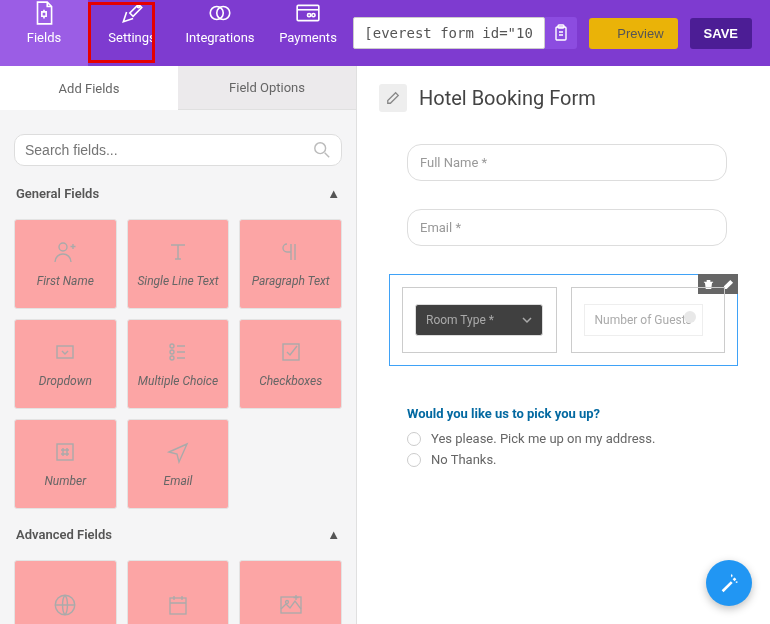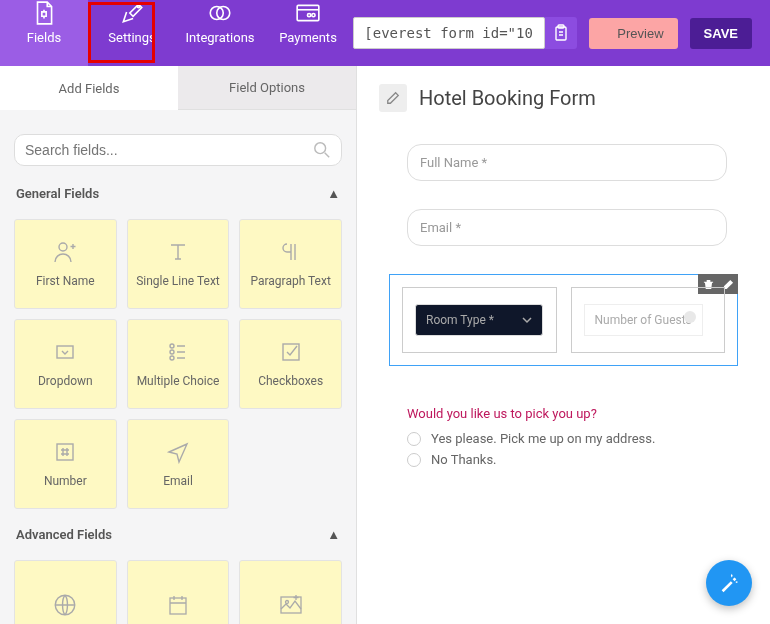--- a/index.html
+++ b/index.html
@@ -7,52 +7,52 @@
 .topbar { background: #7e3bd0; height: 66px; display: flex; align-items: center; color: #fff; }
 .topbar-tabs { display: flex; height: 100%; }
 .topbar-tab { width: 88px; display: flex; flex-direction: column; align-items: center; justify-content: flex-start; gap: 4px; font-size: 13px; cursor: pointer; position: relative; }
 .topbar-tab:first-child { background: #9b5de5; }
 .topbar-tab .ticon { width: 26px; height: 26px; display: flex; align-items: center; justify-content: center; }
 .topbar-right { margin-left: auto; display: flex; align-items: center; gap: 12px; padding-right: 18px; }
 .shortcode-box { display: flex; align-items: center; background: #8c4ce0; border-radius: 3px; }
 .shortcode-input { font-family: monospace; font-size: 14px; padding: 7px 10px; width: 192px; background: #fff; border: 1px solid #ccc; color: #555; border-radius: 2px; }
 .clip-btn { width: 32px; height: 32px; display: flex; align-items: center; justify-content: center; cursor: pointer; }
 .btn { padding: 8px 14px; border-radius: 3px; font-size: 13px; border: none; cursor: pointer; font-weight: 500; }
-.btn-white { background: #fca5a5; color: #555; padding-left: 28px; }
+.btn-white { background: #eab308; color: #555; padding-left: 28px; }
 .btn-green { background: #4c1d95; color: #fff; font-weight: 600; }
 .highlight-box { position: absolute; top: 2px; left: 88px; width: 67px; height: 61px; border: 3px solid #e60000; pointer-events: none; z-index: 10; }
 .main { display: flex; height: 558px; }
 .sidebar { width: 357px; background: #f5f5f6; display: flex; flex-direction: column; border-right: 1px solid #e0e0e0; gap: 12px; }
 .sidebar-tabs { display: flex; height: 44px; }
 .sidebar-tab { flex: 1; display: flex; align-items: center; justify-content: center; font-size: 13px; color: #666; cursor: pointer; }
 .sidebar-tab.active { background: #fff; }
 .sidebar-tab:not(.active) { background: #eceaec; border-bottom: 1px solid #e0e0e0; }
 .sidebar-body { overflow-y: auto; flex: 1; }
 .search-wrap { padding: 12px 14px; }
 .search-box { display: flex; align-items: center; background: #fff; border: 1px solid #ddd; border-radius: 10px; padding: 6px 10px; }
 .search-input { flex: 1; border: none; outline: none; font-size: 14px; color: #888; }
 .section-header { display: flex; align-items: center; justify-content: space-between; padding: 8px 16px; font-weight: 600; color: #555; font-size: 13px; cursor: pointer; }
 .field-grid { display: grid; grid-template-columns: repeat(3, 1fr); gap: 10px; padding: 10px 14px; }
-.field-tile { background: #fef9c3; border: 1px solid #e3e3e3; border-radius: 3px; height: 90px; display: flex; flex-direction: column; align-items: center; justify-content: center; gap: 10px; cursor: grab; }
+.field-tile { background: #fca5a5; border: 1px solid #e3e3e3; border-radius: 3px; height: 90px; display: flex; flex-direction: column; align-items: center; justify-content: center; gap: 10px; cursor: grab; font-style: italic; }
 .field-tile .ficon { color: #999; }
 .field-tile .flabel { font-size: 12px; color: #666; }
 .preview { flex: 1; padding: 18px 22px; overflow: auto; position: relative; }
 .form-title-row { display: flex; align-items: center; gap: 12px; margin-bottom: 32px; }
 .edit-badge { width: 28px; height: 28px; background: #eee; border-radius: 3px; display: flex; align-items: center; justify-content: center; cursor: pointer; }
 .form-title { font-size: 20px; font-weight: 400; color: #444; }
 .form-field { margin: 0 0 28px 28px; }
 .form-input { width: 320px; padding: 10px 12px; border: 1px solid #ddd; border-radius: 14px; font-size: 13px; color: #999; }
 .selected-row { border: 1px solid #3fa2f7; padding: 12px; display: flex; gap: 14px; margin: 0 10px 40px 10px; position: relative; }
 .row-actions { position: absolute; top: -1px; right: -1px; display: flex; }
 .row-action { width: 20px; height: 20px; background: #666; color: #fff; display: flex; align-items: center; justify-content: center; cursor: pointer; font-size: 11px; }
 .col { flex: 1; border: 1px solid #ccc; padding: 16px 12px; position: relative; }
-.select-box { display: inline-flex; align-items: center; gap: 28px; border: 1px solid #ddd; background: #0f172a; padding: 8px 10px; font-size: 12px; color: #aaa; border-radius: 3px; }
+.select-box { display: inline-flex; align-items: center; gap: 28px; border: 1px solid #ddd; background: #404040; padding: 8px 10px; font-size: 12px; color: #aaa; border-radius: 3px; }
 .guest-box { border: 1px solid #eee; padding: 8px 10px; font-size: 12px; color: #aaa; display: inline-block; position: relative; }
 .close-dot { position: absolute; top: 6px; right: 6px; width: 12px; height: 12px; background: #e8e8e8; border-radius: 50%; }
-.question { font-size: 13px; color: #be185d; font-weight: 400; margin-bottom: 10px; }
+.question { font-size: 13px; color: #0369a1; font-weight: 700; margin-bottom: 10px; }
 .radio-row { display: flex; align-items: center; gap: 10px; font-size: 13px; color: #666; margin-bottom: 6px; }
 .radio { width: 14px; height: 14px; border: 1px solid #ccc; border-radius: 50%; }
 .fab { position: absolute; bottom: 18px; right: 18px; width: 46px; height: 46px; background: #2196f3; border-radius: 50%; display: flex; align-items: center; justify-content: center; cursor: pointer; box-shadow: 0 3px 8px rgba(0,0,0,0.25); }
 svg { display: block; }
 </style>
 </head>
 <body>
 
 <div class="highlight-box"></div>
 

